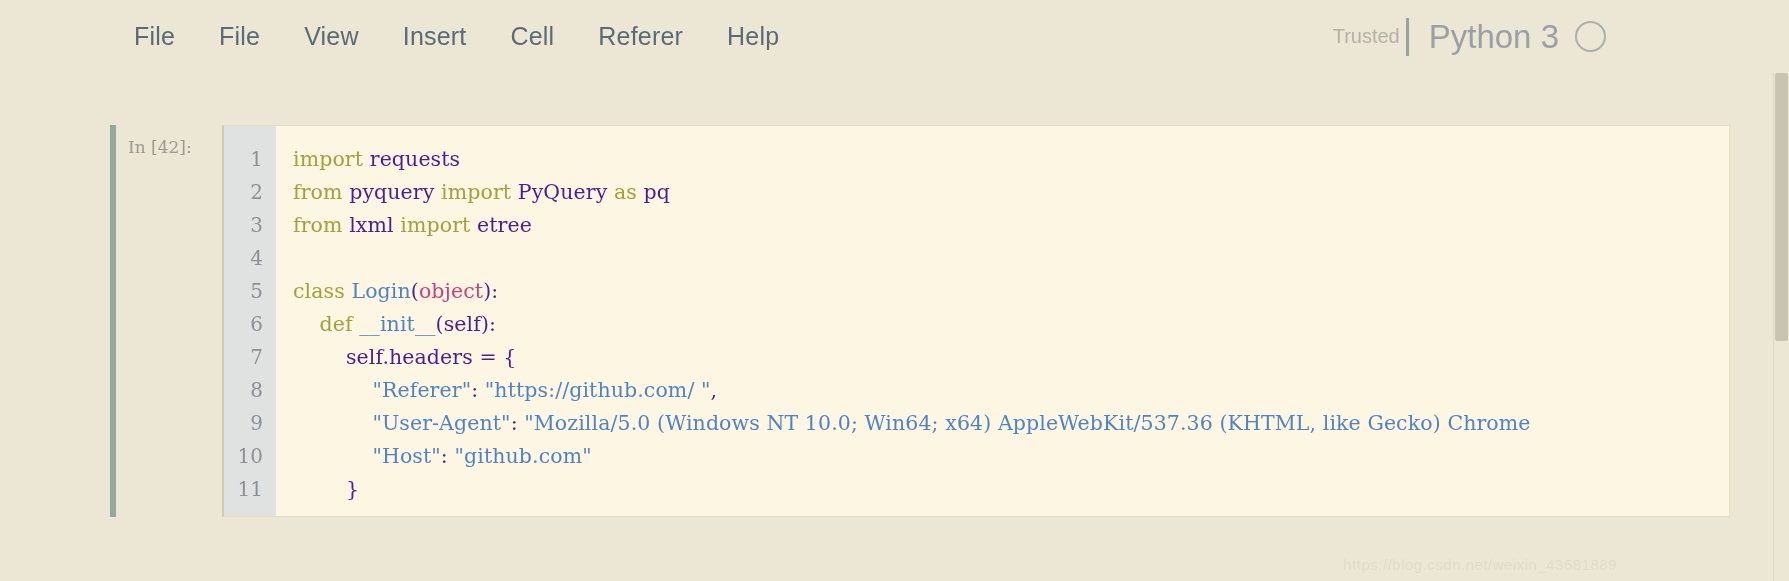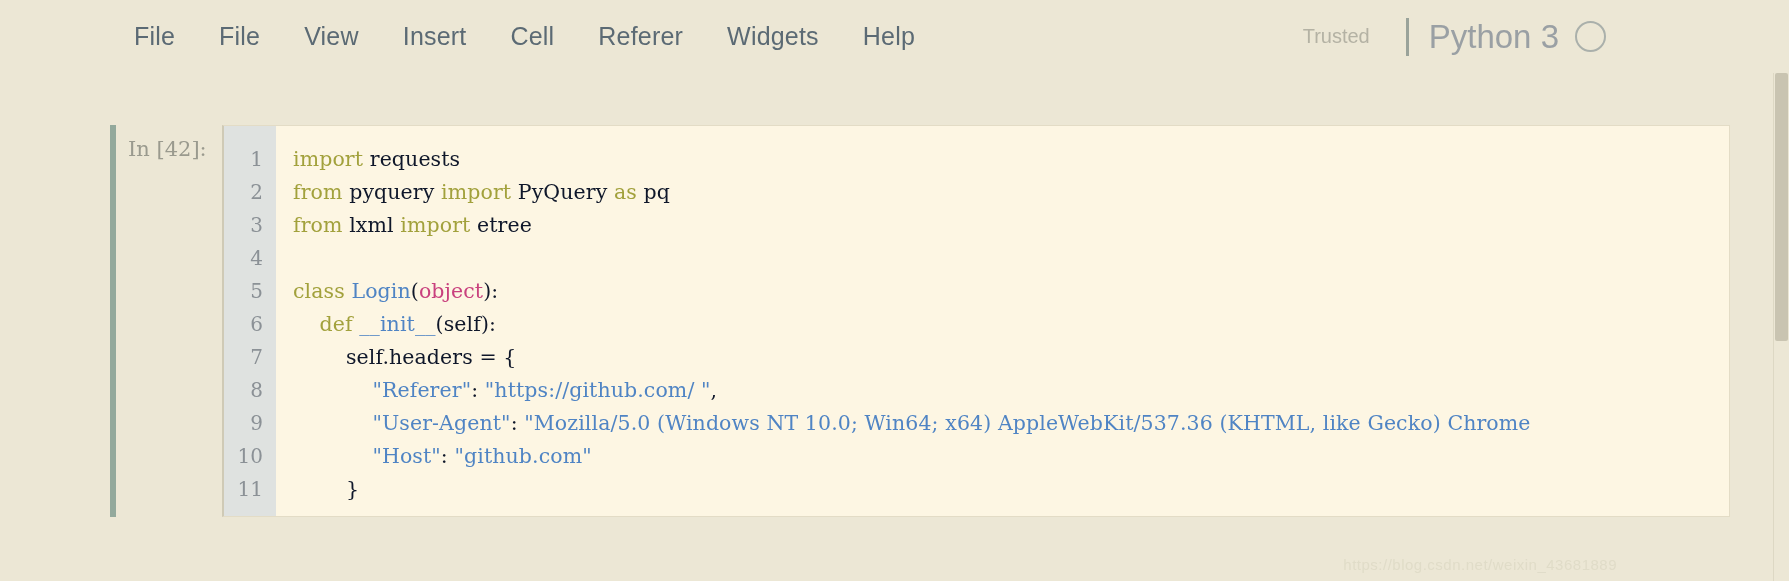--- a/index.html
+++ b/index.html
@@ -54,21 +54,21 @@
     right: 30px;
     top: 0;
     height: 73px;
     display: flex;
     align-items: center;
   }
 
   #trusted-indicator {
     color: #b4b2a4;
     font-size: 20px;
-    padding-right: 36px;
+    padding-right: 6px;
     white-space: nowrap;
   }
 
   #kernel-divider {
     width: 3px;
     height: 38px;
     background: #9aa39a;
     margin-right: 20px;
   }
 
@@ -113,21 +113,21 @@
   }
 
   #prompt {
     flex: 0 0 auto;
     width: 88px;
     padding-top: 12px;
     padding-right: 6px;
     text-align: left;
     color: #9a9a8e;
     font-family: "DejaVu Serif", serif;
-    font-size: 21px;
+    font-size: 17px;
     white-space: pre;
     background: transparent;
     padding-left: 12px;
   }
 
   #input-area {
     flex: 1 1 auto;
     display: flex;
     background: #fdf6e3;
     border: 1px solid #e3dcc6;
@@ -170,21 +170,21 @@
     font-size: 20.5px;
     white-space: pre;
     color: #5a6672;
     letter-spacing: 0.1px;
   }
 
   .tok-kw   { color: #a2a13c; margin-top: 16px; }
   .tok-name { color: #4f84c4; }
   .tok-bi   { color: #c9417e; }
   .tok-str  { color: #4f84c4; }
-  .tok-plain{ color: #0f172a; }
+  .tok-plain{ color: #4c1d95; }
 
   
   #watermark {
     position: absolute;
     right: 172px;
     bottom: 8px;
     color: #e0dcc8;
     font-size: 15px;
     font-family: "Liberation Sans", sans-serif;
     letter-spacing: 0.5px;
@@ -217,21 +217,20 @@
 <div id="app">
 
   <div id="menubar">
     <div id="menu-items">
         <div class="menu-item">File</div>
         <div class="menu-item">File</div>
         <div class="menu-item">View</div>
         <div class="menu-item">Insert</div>
         <div class="menu-item">Cell</div>
         <div class="menu-item">Referer</div>
-        <div class="menu-item">Widgets</div>
         <div class="menu-item">Help</div>
       </div>
 
     <div id="kernel-area">
       <div id="trusted-indicator">Trusted</div>
       <div id="kernel-divider"></div>
       <div id="kernel-name">Python 3</div>
       <div id="kernel-indicator"></div>
     </div>
   </div>

